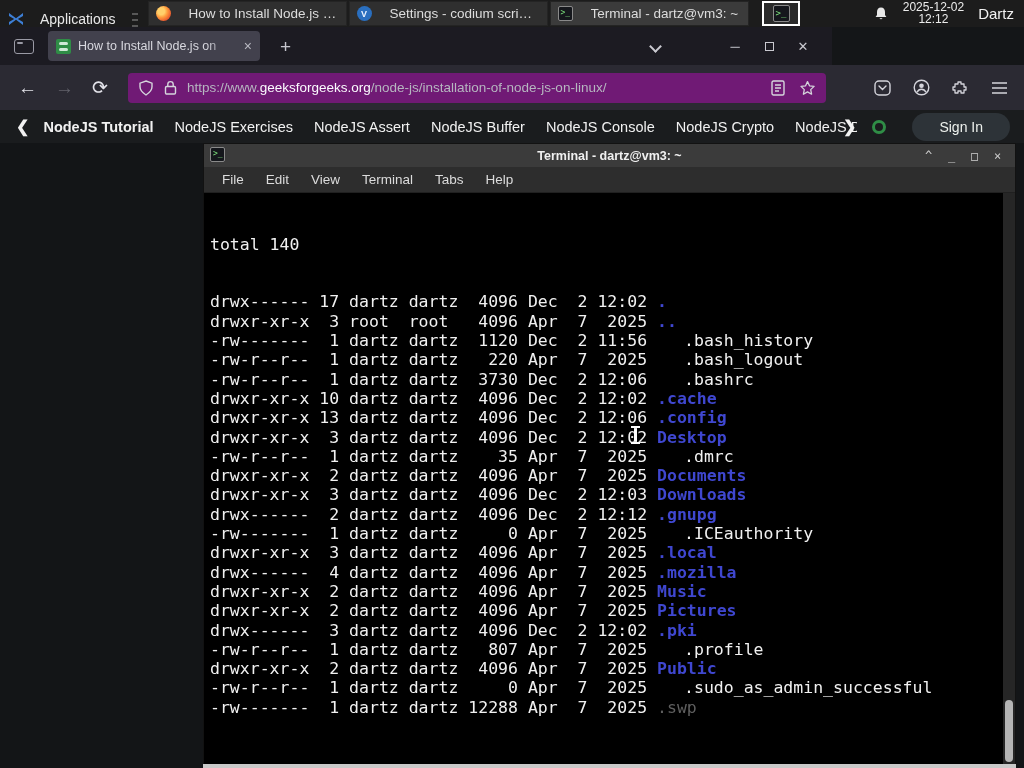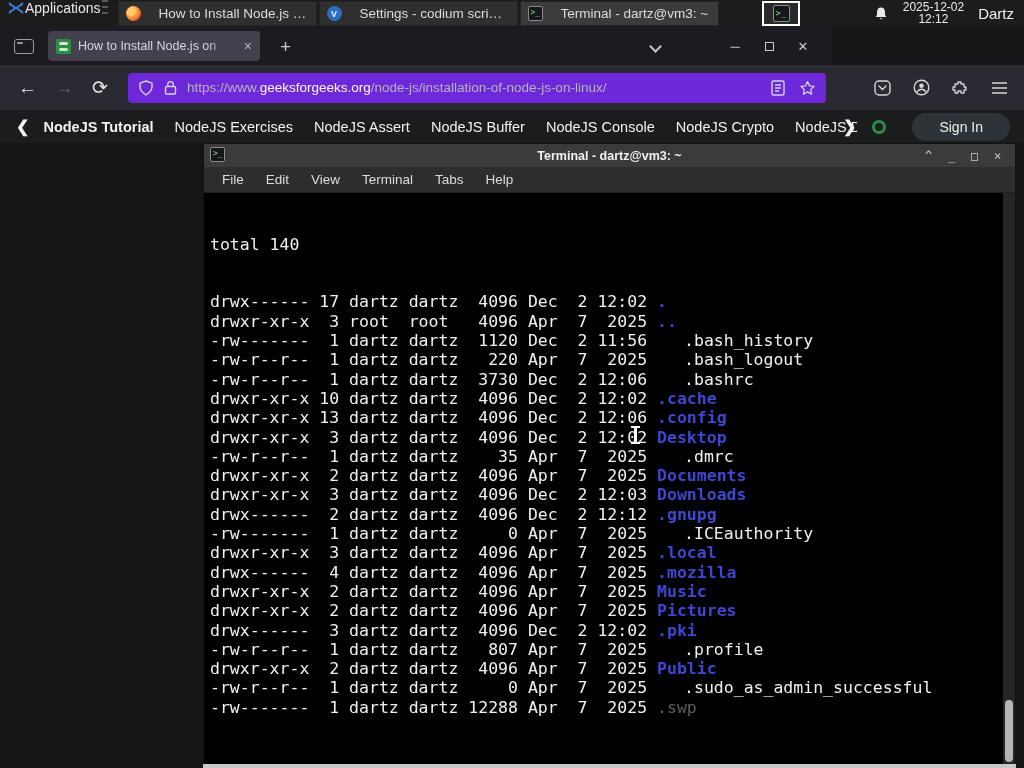--- a/index.html
+++ b/index.html
@@ -7,21 +7,21 @@
     --dir-blue:#3f47d0;
     --dim-gray:#5f5f5f;
     --gfg-green:#2f8d46;
   }
   *{margin:0;padding:0;box-sizing:border-box;}
   html,body{width:1024px;height:768px;overflow:hidden;}
   body{position:relative;background:#141618;font-family:"Liberation Sans",sans-serif;-webkit-font-smoothing:antialiased;}
 
   
   .panel{position:absolute;left:0;top:0;width:1024px;height:27px;background:#1c1c1c;display:flex;align-items:center;color:#e8e8e8;font-size:14px;z-index:50;}
-  .app-btn{display:flex;align-items:flex-start;gap:1px;height:100%;padding:0 6px 0 8px;cursor:default;}
+  .app-btn{display:flex;align-items:flex-end;gap:16px;height:100%;padding:0 6px 0 8px;cursor:default;}
   .grip{width:6px;height:14px;margin-right:2px;display:flex;flex-direction:column;justify-content:space-between;}
   .grip i{display:block;height:2px;background:#585858;}
   .task-btn{flex:0 0 199px;height:25px;margin-left:2px;background:#2f2f2f;border:1px solid #242424;display:flex;align-items:center;gap:18px;padding:0 7px;color:#dddddd;font-size:13.5px;overflow:hidden;white-space:nowrap;}
   .task-btn.active{background:#3b3b3b;}
   .task-btn .t{overflow:hidden;text-overflow:ellipsis;white-space:nowrap;}
   .ico-ff{width:15px;height:15px;border-radius:50%;background:radial-gradient(circle at 35% 35%,#ffd06b 0 25%,#ff9a3c 45%,#e6562e 75%,#b33c86 100%);flex:0 0 auto;}
   .ico-codium{width:15px;height:15px;border-radius:50%;background:#2a6fbf;color:#e8f2ff;font-size:9px;font-weight:bold;display:flex;align-items:center;justify-content:center;flex:0 0 auto;}
   .ico-term,.ico-term-sm{width:15px;height:15px;border-radius:2px;background:#15171c;border:1px solid #8a8a8a;color:#7ce07c;font-family:"DejaVu Sans Mono",monospace;font-size:8px;line-height:12px;text-align:left;padding-left:2px;flex:0 0 auto;}
   .tray-launcher{position:absolute;left:762px;top:1px;width:38px;height:25px;border:2px solid #ffffff;background:#2a2a2a;display:flex;align-items:center;justify-content:center;}
   .tray-launcher .ico-term{width:17px;height:17px;font-size:9px;line-height:14px;}
@@ -43,21 +43,21 @@
   .fx-newtab{margin-left:20px;font-size:19px;color:#c5c5cd;line-height:1;}
   .fx-tab-right{margin-left:auto;display:flex;align-items:center;gap:0;padding-right:12px;color:#c9c9d0;}
   .fx-alltabs{margin-right:46px;}
   .wc{width:34px;text-align:center;font-size:13px;}
   .wc .sq{display:inline-block;width:9px;height:9px;border:1.6px solid #c9c9d0;}
   .chev{display:inline-block;width:9px;height:9px;border-right:2px solid #c9c9d0;border-bottom:2px solid #c9c9d0;transform:rotate(45deg);margin-top:-4px;}
 
   .fx-toolbar{position:absolute;left:0;top:65px;width:1024px;height:45px;background:#2b2a33;display:flex;align-items:center;z-index:10;}
   .nav-glyph{font-size:19px;color:#e3e3ea;margin-left:18px;line-height:1;}
   .nav-glyph.dim{color:#62626b;}
-  .urlbar{flex:1;height:30px;margin:0 18px 0 20px;background:#6d28d9;border-radius:4px;display:flex;align-items:center;padding:0 10px;min-width:0;}
+  .urlbar{flex:1;height:30px;margin:0 18px 0 20px;background:#701a75;border-radius:4px;display:flex;align-items:center;padding:0 10px;min-width:0;}
   .urlbar svg{flex:0 0 auto;}
   .url-text{flex:1;margin-left:10px;font-size:13.5px;white-space:nowrap;overflow:hidden;color:#b6b6c0;}
   .url-text .domain{color:#fbfbfe;}
   .urlbar-end{display:flex;align-items:center;gap:14px;margin-left:8px;}
   .fx-right-icons{display:flex;align-items:center;gap:22px;margin-right:16px;margin-left:30px;}
 
   
   .site-nav{position:absolute;left:0;top:110px;width:1024px;height:33px;background:#1a1c1e;display:flex;align-items:center;color:#f1f1f1;font-size:14.5px;z-index:9;}
   .site-nav .lchev{margin:0 14px 0 16px;font-weight:bold;font-size:16px;}
   .site-nav-items{display:flex;align-items:center;gap:21px;white-space:nowrap;overflow:hidden;flex:1;min-width:0;}

